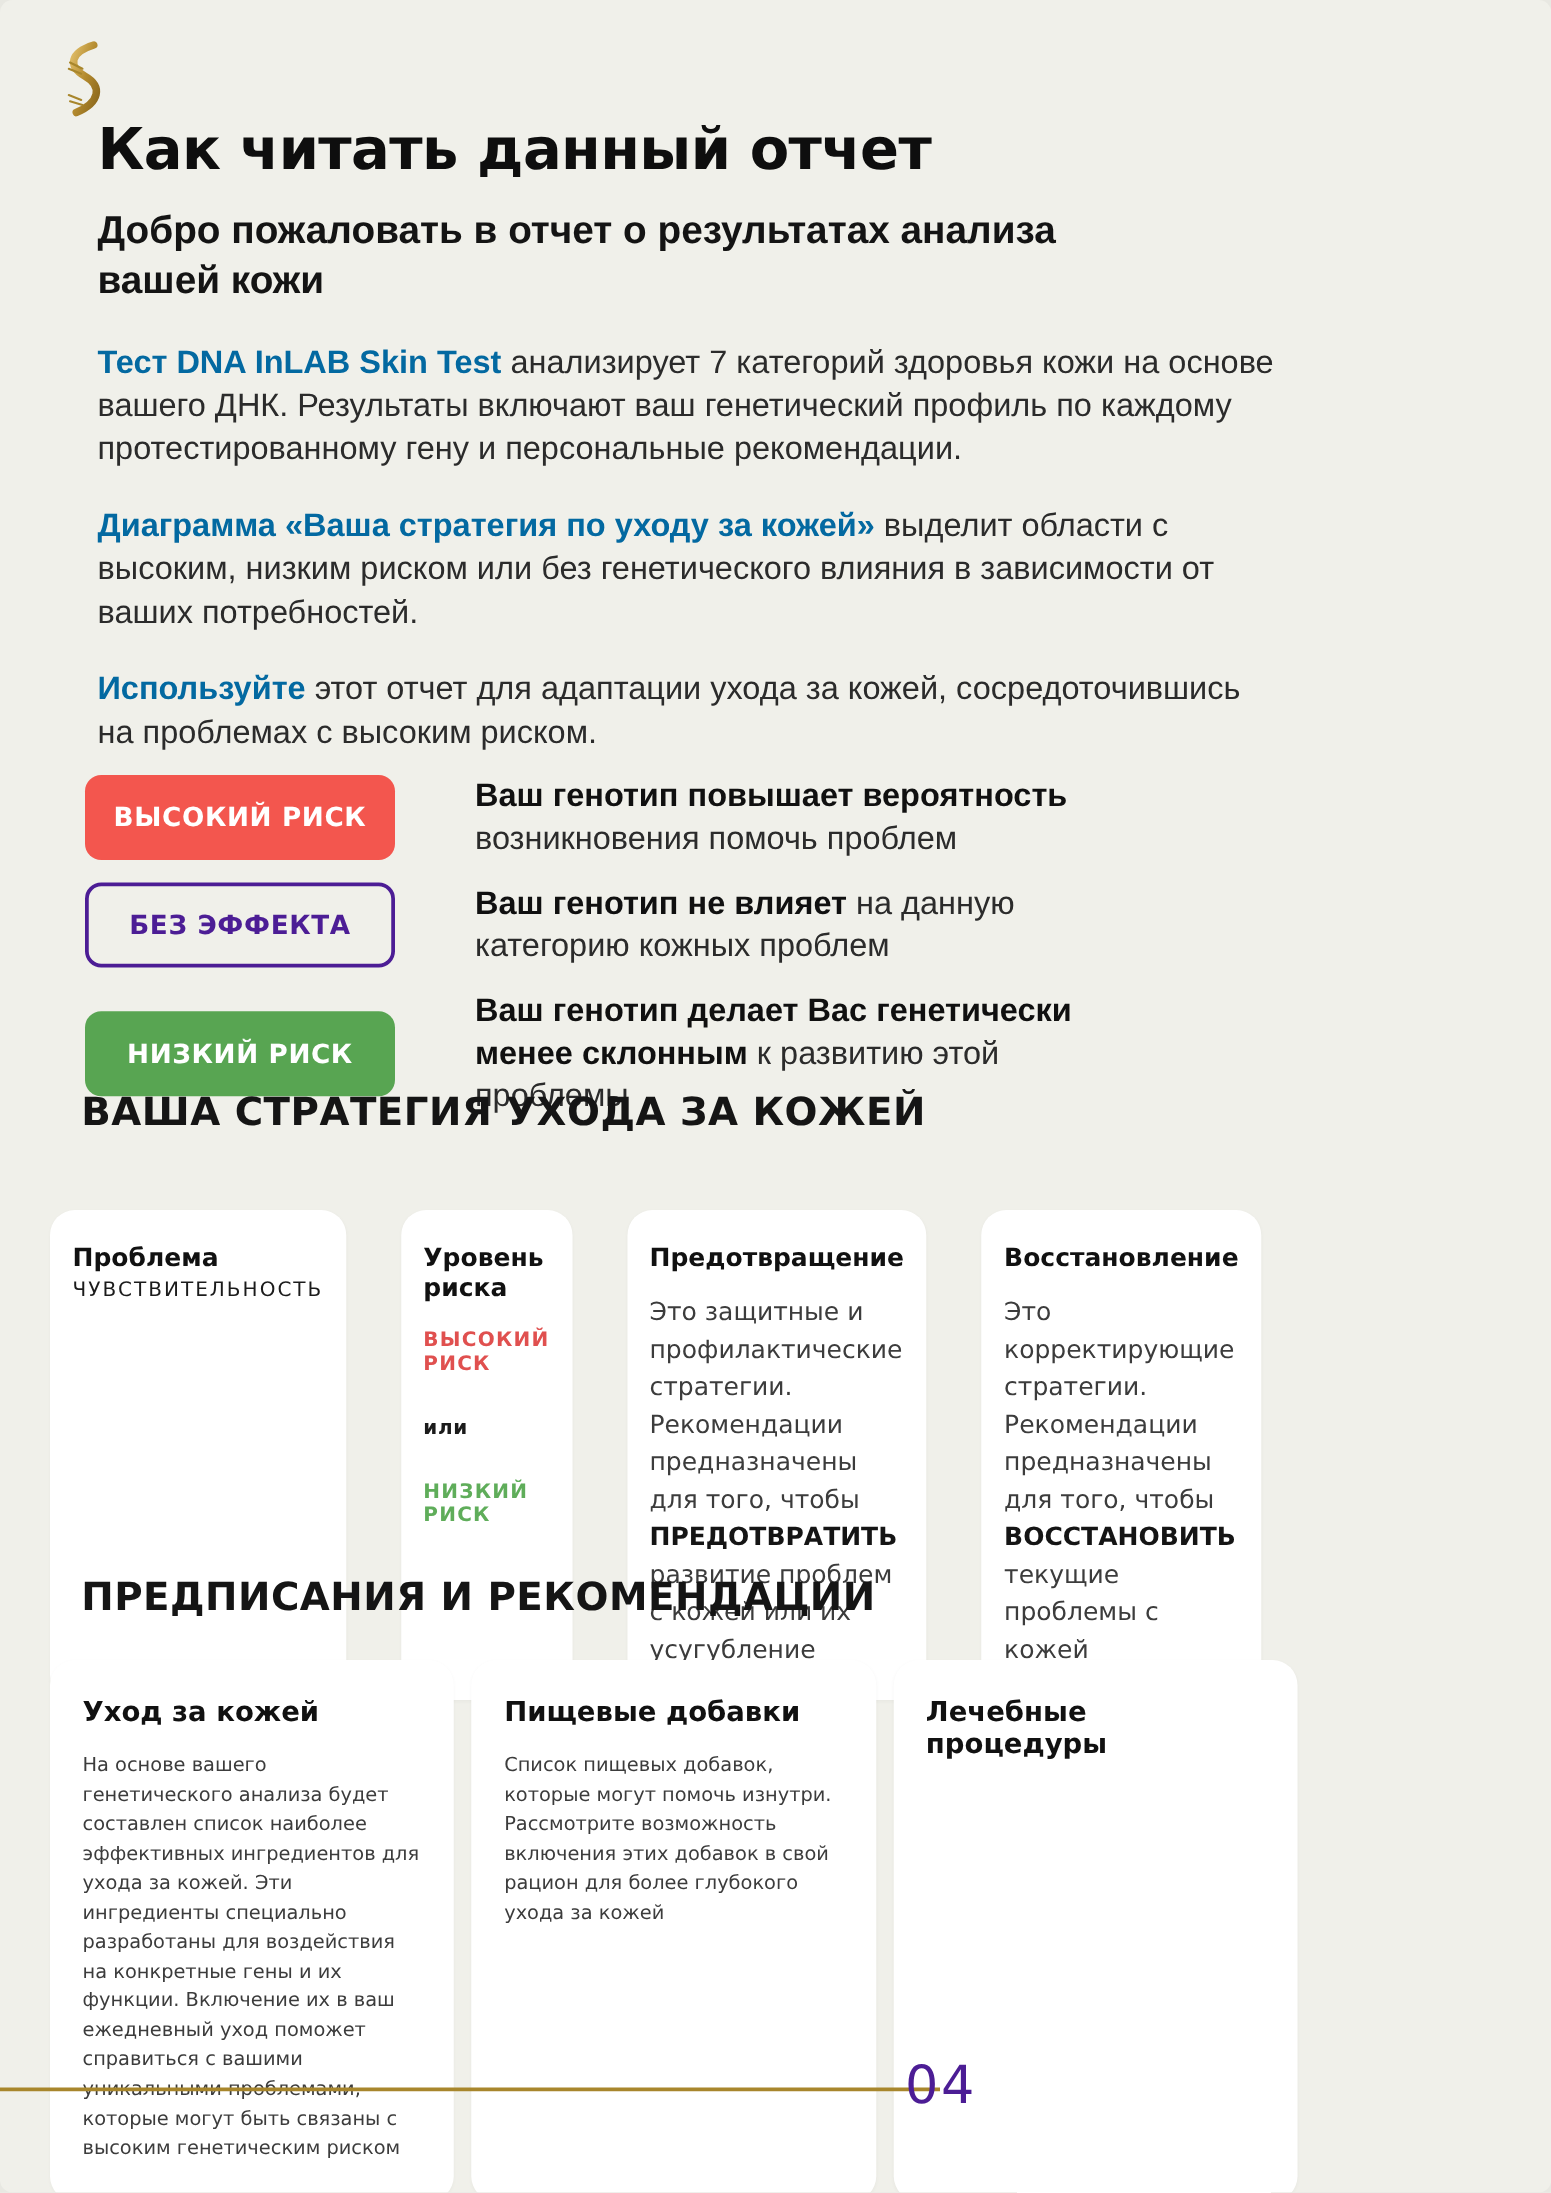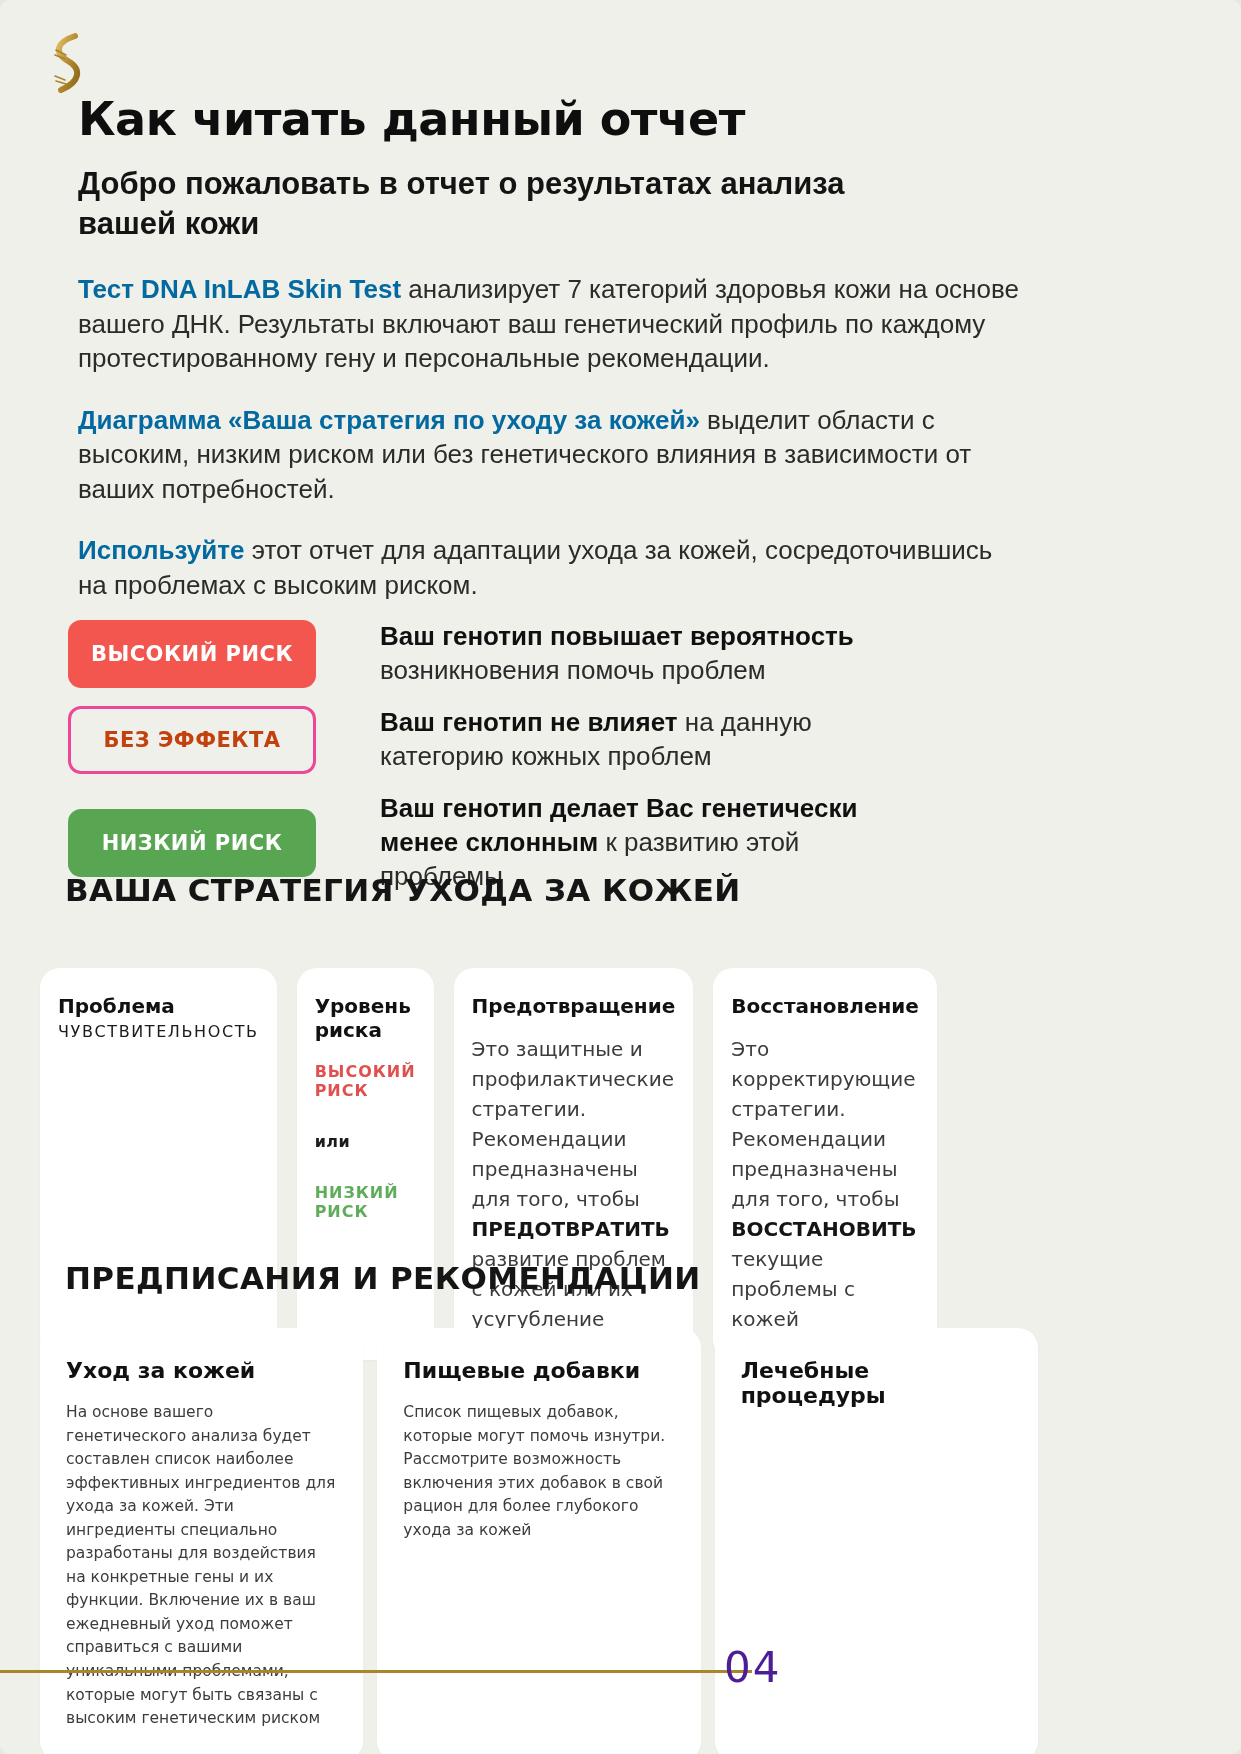--- a/index.html
+++ b/index.html
@@ -27,42 +27,42 @@
   .intro .lead { font-weight:700; color:#0369a1; }
   
   .legend { position:absolute; left:68px; top:620px; display:flex; flex-direction:column; gap:18px; }
   .legend-row { display:flex; align-items:center; }
   .badge {
     width:248px; height:68px; border-radius:13px; flex:0 0 auto;
     display:flex; align-items:center; justify-content:center;
     font-family:"DejaVu Sans", sans-serif; font-weight:700; font-size:21px; letter-spacing:0.5px;
   }
   .badge.high-risk { background:#f3564e; color:#ffffff; }
-  .badge.no-effect { background:transparent; border:3px solid #ec4899; color:#c2410c; }
+  .badge.no-effect { background:transparent; border:3px solid #4c1d95; color:#4c1d95; }
   .badge.low-risk  { background:#58a552; color:#ffffff; }
   .legend-desc { margin-left:64px; width:500px; font-size:26px; line-height:1.3; color:#2b2b2b; }
   .legend-desc b { color:#101010; }
   
   .section-heading {
     position:absolute; left:65px;
     font-family:"DejaVu Sans", sans-serif;
     font-size:31px; font-weight:700; letter-spacing:0.4px; color:#151515;
   }
   #strategy-heading { top:872px; }
   #prescriptions-heading { top:1260px; }
   
   .card {
     background:#ffffff; border-radius:20px; padding:26px 18px;
     font-family:"DejaVu Sans", sans-serif;
     box-shadow:0 1px 3px rgba(0,0,0,0.03);
   }
   .card-title { font-size:20px; font-weight:700; color:#111111; }
   .strategy-grid {
     position:absolute; left:40px; top:968px; width:830px;
-    display:grid; grid-template-columns:repeat(4,1fr); gap:20px;
+    display:grid; grid-template-columns:repeat(4,1fr); gap:44px;
   }
   .strategy-grid .card { min-height:262px; }
   .problem-value { margin-top:4px; font-size:16px; letter-spacing:1.6px; font-weight:500; color:#1b1b1b; }
   .risk-line { margin-top:20px; font-size:16px; font-weight:700; letter-spacing:1px; }
   .risk-line.high { color:#e0504f; }
   .risk-line.or   { color:#1b1b1b; margin-top:32px; letter-spacing:0.5px; }
   .risk-line.low  { color:#5fad5a; margin-top:32px; }
   .card-body { margin-top:16px; font-size:20px; line-height:1.5; color:#3c3c3c; }
   .card-body b { color:#151515; }
   .rx-grid {

